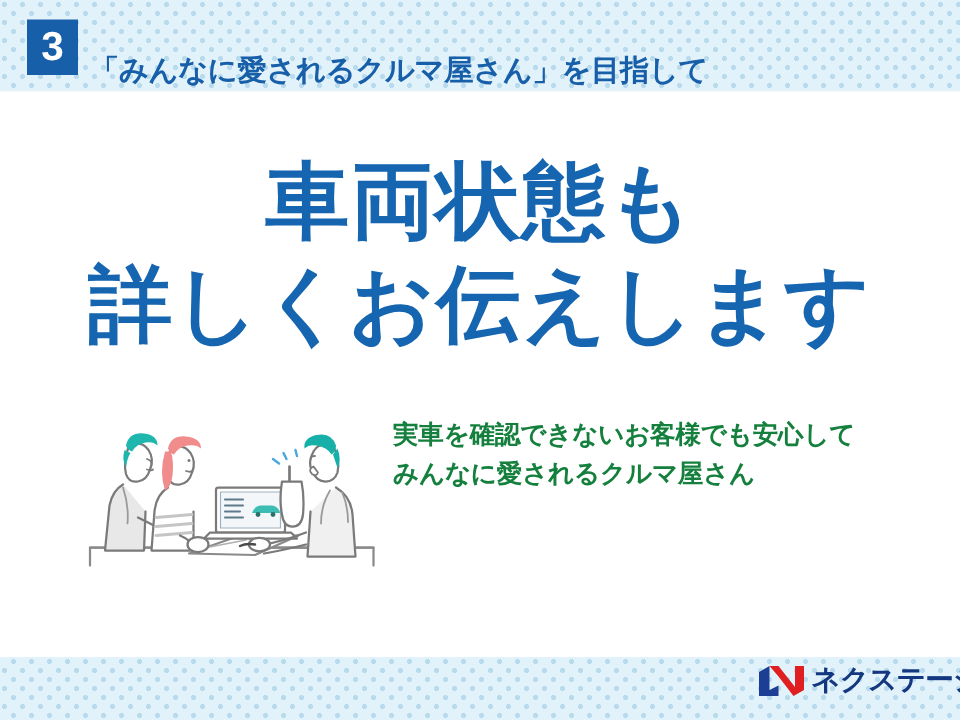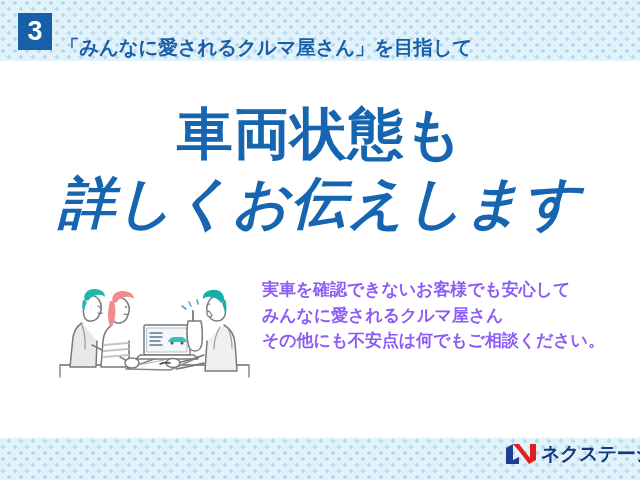--- a/index.html
+++ b/index.html
@@ -76,39 +76,38 @@
     letter-spacing: 1px;
     white-space: nowrap;
   }
   #headline-line-1 {
     font-size: 56px;
     line-height: 66px;
   }
   #headline-line-2 {
     font-size: 56px;
     line-height: 72px;
-    font-style: italic;
   }
 
   
   #body-block {
     position: absolute;
     left: 0; top: 212px;
     width: 640px; height: 130px;
   }
   #illustration {
     position: absolute;
     left: 52px; top: 0;
     width: 205px; height: 120px;
   }
   #body-text {
     position: absolute;
     left: 262px; top: 4px;
     width: 360px;
-    color: #8b5cf6;
+    color: #15803d;
   }
   .body-line {
     font-size: 17px;
     line-height: 25.5px;
     font-weight: bold;
     white-space: nowrap;
     letter-spacing: -0.1px;
   }
 
   
@@ -232,21 +231,20 @@
             <ellipse cx="121" cy="90" rx="7" ry="4.5" fill="#ffffff" stroke="#7a7a7a"></ellipse>
 
             <path d="M118 90 q-6 -1 -10 1" stroke="#4a4a4a" stroke-width="1.6"></path>
           </g>
         </svg>
       </div>
 
       <div id="body-text">
         <div class="body-line">実車を確認できないお客様でも安心して</div>
         <div class="body-line">みんなに愛されるクルマ屋さん</div>
-        <div class="body-line">その他にも不安点は何でもご相談ください。</div>
       </div>
 
     </div>
   </div>
 
   <div id="footer-logo">
     <svg id="logo-mark" viewBox="0 0 32 24" width="32" height="24">
       <path d="M1 22 L1 6 L8 2 L8 18 L14 15 L14 22 Z" fill="#1c3f95"></path>
       <path d="M8 2 L14 2 L25 16 L25 2 L31 2 L31 18 L24 22 L14 9 Z" fill="#e02020"></path>
     </svg>

